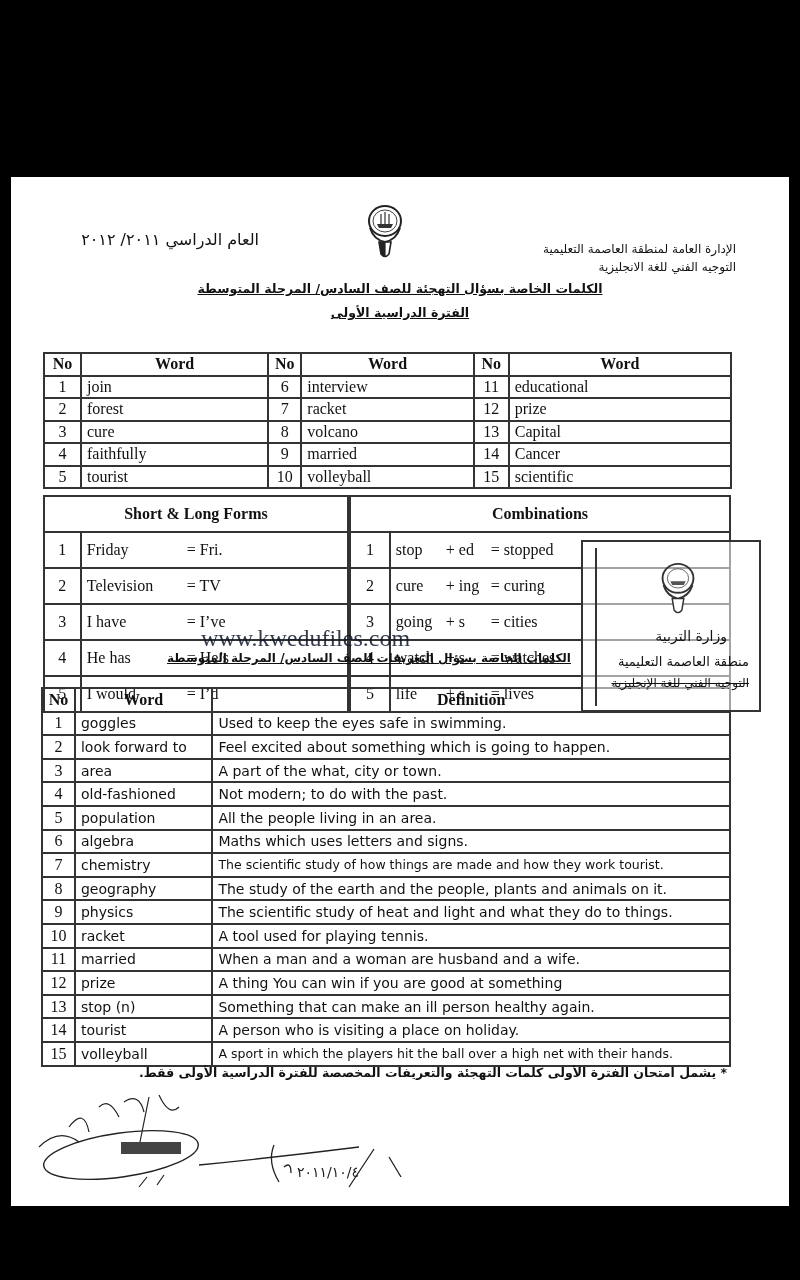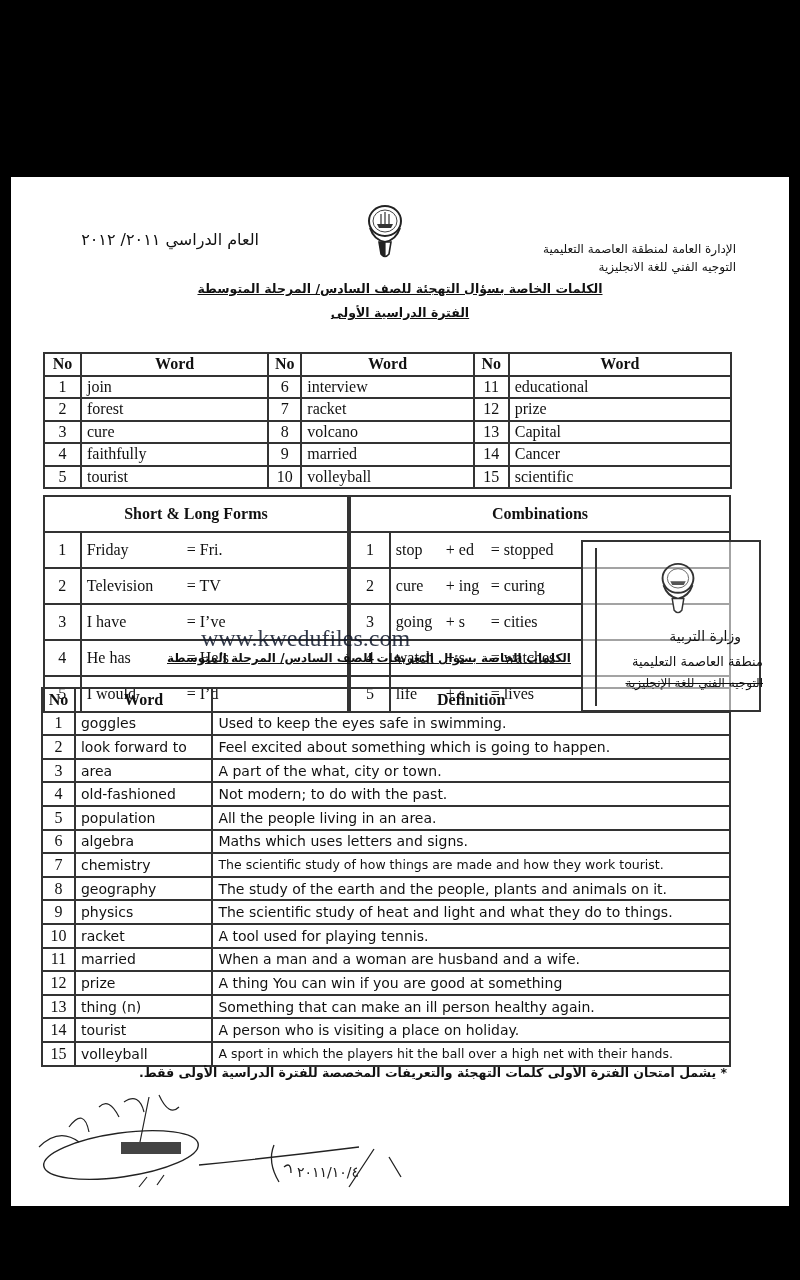--- a/index.html
+++ b/index.html
@@ -21,21 +21,21 @@
   .t2 { left:32px; top:318px; width:306px; font-size:16px; }
   .t3 { left:338px; top:318px; width:382px; font-size:16px; }
   .t2 tr, .t3 tr { height:36px; }
   .t4 { left:30px; top:510px; width:690px; font-family:"DejaVu Sans", sans-serif; font-size:14px; }
   .t4 th { font-family:"Liberation Serif", serif; }
   .t4 td.num { font-family:"Liberation Serif", serif; font-size:16px; }
   .t4 tr { height:23.6px; }
   .t4 td.def-sm { font-size:12.5px; }
   .eq { display:inline-block; }
   .stamp { left:570px; top:363px; width:176px; height:168px; border:2px solid #333; background:rgba(255,255,255,0.55); }
-  .stamp-inner { position:absolute; left:12px; top:6px; width:160px; height:158px; border-left:2px solid #333;padding-left:14px; }
+  .stamp-inner { position:absolute; left:12px; top:6px; width:160px; height:158px; border-left:2px solid #333; }
   .stamp-emb { position:absolute; left:60px; top:12px; width:42px; height:56px; }
   .stamp-l1 { position:absolute; right:30px; top:80px; font-size:14px; }
   .stamp-l2 { position:absolute; right:8px; top:106px; font-size:13px; }
   .stamp-l3 { position:absolute; right:8px; top:128px; font-size:12px; text-decoration:line-through; }
   .watermark { left:190px; top:448px; font-family:"Liberation Serif", serif; font-size:24px; color:#0f172a; opacity:0.85; white-space:nowrap; letter-spacing:0px; }
   .note { right:62px; top:888px; font-size:12.5px; font-weight:bold; }
   .sig { left:18px; top:910px; width:460px; height:110px; }
 </style>
 </head>
 <body>
@@ -256,21 +256,21 @@
           <td>married</td>
           <td>When a man and a woman are husband and a wife.</td>
         </tr>
     <tr>
           <td class="num">12</td>
           <td>prize</td>
           <td>A thing You can win if you are good at something</td>
         </tr>
     <tr>
           <td class="num">13</td>
-          <td>thing (n)</td>
+          <td>stop (n)</td>
           <td>Something that can make an ill person healthy again.</td>
         </tr>
     <tr>
           <td class="num">14</td>
           <td>tourist</td>
           <td>A person who is visiting a place on holiday.</td>
         </tr>
     <tr>
           <td class="num">15</td>
           <td>volleyball</td>

